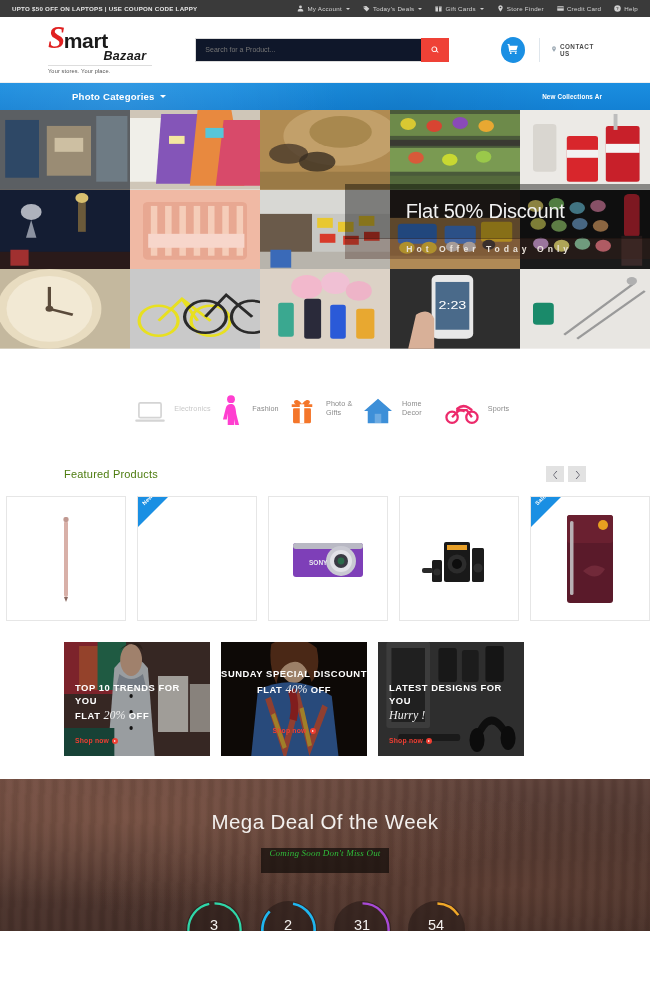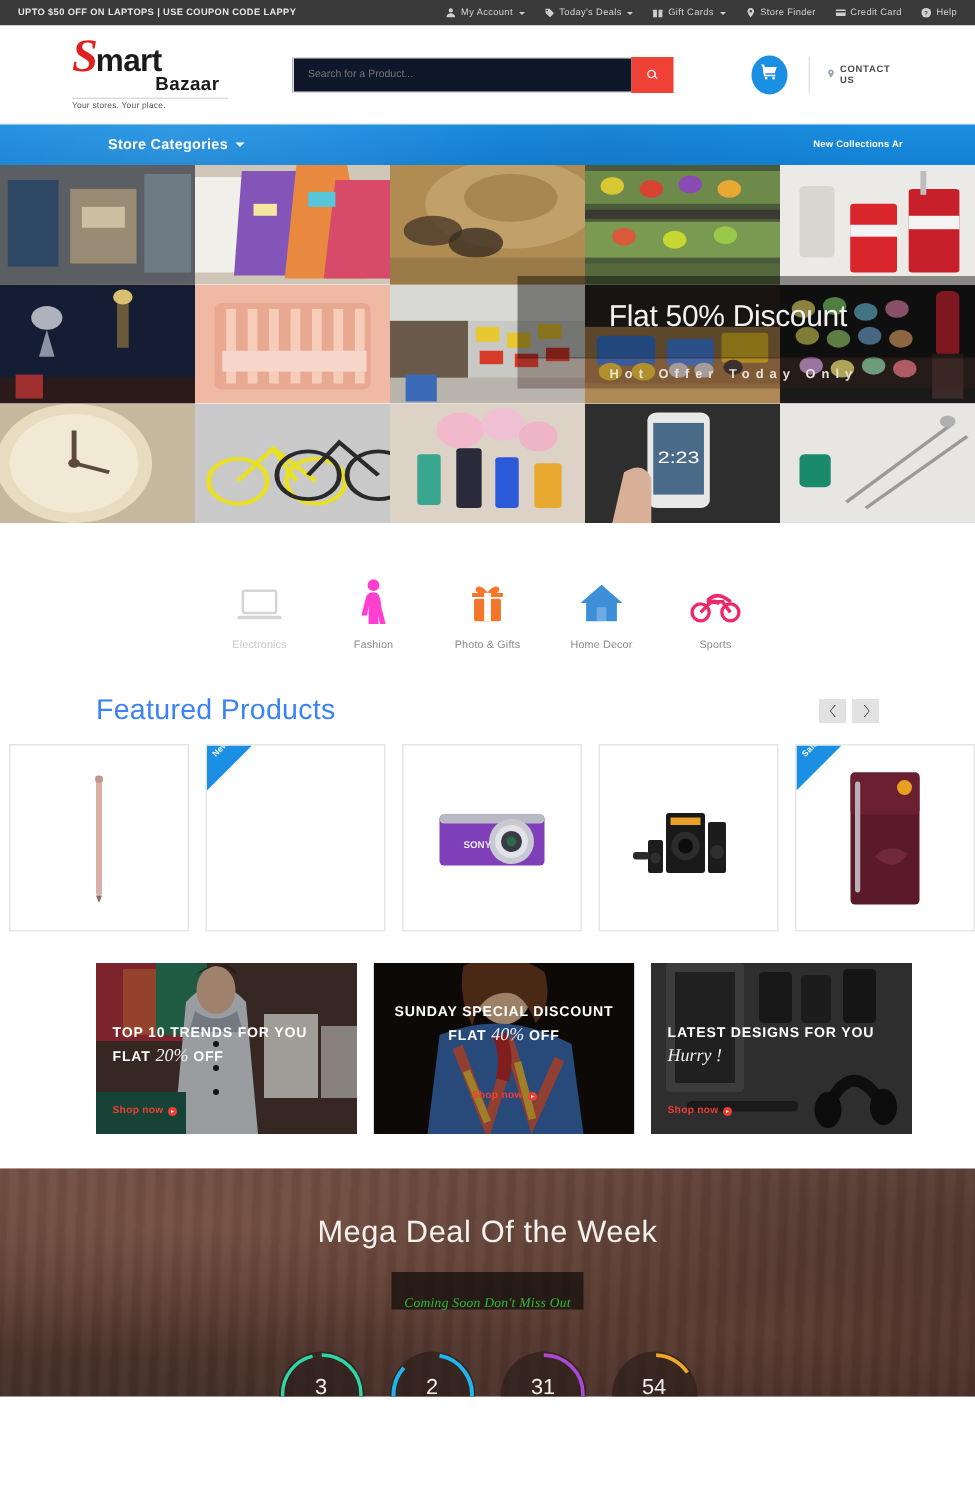--- a/index.html
+++ b/index.html
@@ -22,21 +22,21 @@
   .tb-item { display:flex; align-items:center; gap:3px; color:#d4d4d4; }
   .tb-ico { width:7px; height:7px; display:inline-flex; align-items:center; justify-content:center; }
   .tb-ico svg { width:7px; height:7px; fill:#cfcfcf; }
   .caret { width:0;height:0;border-left:2.3px solid transparent;border-right:2.3px solid transparent;border-top:2.8px solid #cfcfcf; margin-left:1px; }
 
   
   .header { height:66px; background:#fff; display:flex; align-items:center; padding:0 48px; border-bottom:1px solid #f0f0f0; }
   .logo-wrap { width:112px; }
   .logo-main { font-size:21px; font-weight:700; color:#1a1a1a; line-height:1; letter-spacing:-.4px; display:flex; align-items:baseline; }
   .logo-s { color:#e02020; font-size:31px; font-family:"Liberation Serif", serif; font-style:italic; font-weight:700; line-height:.8; margin-right:-1px; }
-  .logo-bazaar { font-size:12.5px; font-weight:700; color:#1a1a1a; text-align:right; letter-spacing:.3px; margin-top:-2px; padding-right:6px;}
+  .logo-bazaar { font-size:12.5px; font-weight:700; color:#1a1a1a; font-style:italic; text-align:right; letter-spacing:.3px; margin-top:-2px; padding-right:6px;}
   .logo-tag { font-size:5.6px; color:#555; margin-top:2px; letter-spacing:.15px; border-top:1px solid #ddd; padding-top:2px; }
 
   .search-wrap { margin-left:43px; display:flex; height:24px; width:272px; }
   .search-input {
     flex:1; border:1px solid #dcdcdc; border-right:none; background:#0f172a;
     padding:0 9px; font-size:7px; color:#999; font-family:"Liberation Sans",sans-serif; outline:none;
   }
   .search-btn { width:28px; background:#ef4136; border:none; display:flex; align-items:center; justify-content:center; cursor:pointer; }
   .search-btn svg { width:8px; height:8px; fill:#fff; }
 
@@ -71,43 +71,43 @@
   }
   .hero-title { color:#f2f2f2; font-size:20px; font-weight:400; letter-spacing:-.2px; white-space:nowrap; transform:translateX(-12px); }
   .hero-overlay-sub {
     position:absolute; left:53%; top:53.5%; width:47%; height:9%;
     background:rgba(60,30,20,.33); display:flex; align-items:center; justify-content:center;
   }
   .hero-sub { color:#e9e2da; font-size:8.6px; letter-spacing:4px; font-weight:600; white-space:nowrap; transform:translateX(-8px);}
 
   
   .cats { height:108px; display:flex; align-items:center; justify-content:center; gap:0; background:#fff; padding-top:10px;}
-  .cat { width:76px; display:flex; flex-direction:column; align-items:center; gap:9px; cursor:pointer; }
+  .cat { width:76px; display:flex; align-items:center; gap:9px; cursor:pointer;justify-content:center; }
   .cat .ic { height:34px; display:flex; align-items:flex-end; }
   .cat .ic svg { display:block; }
   .cat-label { font-size:7.2px; color:#8a8a8a; letter-spacing:.1px; }
   .cat-label.dim { color:#c8c8c8; }
 
   
   .feat-head { display:flex; align-items:center; justify-content:space-between; padding:0 64px 0 64px; height:34px; }
-  .feat-title { font-size:19px; color:#3b82f6; letter-spacing:.2px; font-weight:400; }
+  .feat-title { font-size:11px; color:#4d7c0f; letter-spacing:.2px; font-weight:400; }
   .arrows { display:flex; gap:4px; }
   .arrow { width:18px; height:16px; background:#e2e2e2; display:flex; align-items:center; justify-content:center; cursor:pointer; }
   .arrow svg { width:5px; height:8px; fill:#3a3a4a; }
 
   .prod-row { display:flex; gap:11px; padding:0 0 0 0; margin-left:64px; margin-top:5px; }
   .pcard { width:120px; height:125px; border:1px solid #e6e6e6; background:#fff; position:relative; display:flex; align-items:center; justify-content:center; overflow:hidden; flex:none;}
   .pcard.partial-left { margin-left:-58px; width:120px; }
   .ribbon { position:absolute; left:0; top:0; width:0; height:0; border-top:30px solid #1a8fe3; border-right:30px solid transparent; }
   .ribbon-txt { position:absolute; left:3px; top:5px; color:#fff; font-size:5.6px; font-weight:700; transform:rotate(-45deg); transform-origin:left top; letter-spacing:.2px;}
   .pimg { width:74px; height:92px; display:flex; align-items:center; justify-content:center; }
 
   
   .promos { display:flex; gap:11px; margin:21px 0 0 64px; }
-  .promo { width:174px; height:114px; position:relative; overflow:hidden; }
+  .promo { width:146px; height:114px; position:relative; overflow:hidden; }
   .promo-inner { position:absolute; inset:0; }
   .promo-txt { position:absolute; left:11px; top:40px; right:8px; }
   .p-line1 { color:#fff; font-size:9.4px; font-weight:700; letter-spacing:.55px; line-height:1.35; }
   .p-line2 { color:#fff; font-size:9.4px; font-weight:700; letter-spacing:.55px; line-height:1.35; }
   .p-script { font-family:"Liberation Serif", serif; font-style:italic; font-size:12px; font-weight:400; color:#efefef; letter-spacing:0; }
   .p-shop { position:absolute; left:11px; bottom:12px; color:#ef3e32; font-size:6.8px; font-weight:700; display:flex; align-items:center; gap:3px; letter-spacing:.2px; cursor:pointer;}
   .p-shop .circ { width:6px;height:6px;border-radius:50%;background:#ef3e32;display:inline-flex;align-items:center;justify-content:center;}
   .p-shop .circ:after{content:"";width:0;height:0;border-left:2.4px solid #fff;border-top:1.6px solid transparent;border-bottom:1.6px solid transparent;margin-left:.7px;}
   .promo.center .promo-txt { left:0; right:0; text-align:center; top:26px; }
   .promo.center .p-shop { left:0; right:0; justify-content:center; bottom:22px; }
@@ -116,21 +116,21 @@
   .mega { height:152px; position:relative; overflow:hidden; margin-top:23px;
     background:
       radial-gradient(ellipse at 20% 25%, rgba(140,95,75,.55), transparent 55%),
       radial-gradient(ellipse at 78% 72%, rgba(110,72,58,.55), transparent 58%),
       linear-gradient(175deg,#6e4c42 0%,#5c4038 28%,#4b332c 60%,#3f2b25 100%);
   }
   .mega:before{content:"";position:absolute;inset:0;
     background:repeating-linear-gradient(92deg, rgba(0,0,0,.10) 0 6px, rgba(255,255,255,.035) 6px 13px);
     opacity:.6; filter:blur(1.2px);}
   .mega-title { position:relative; z-index:2; text-align:center; padding-top:31px; color:#f3f0ee; font-size:20.5px; letter-spacing:.4px; font-weight:400;}
-  .mega-badge { position:relative; z-index:2; margin:14px auto 0; width:128px; height:25px; background:rgba(18,12,10,.72); display:flex; align-items:flex-end; justify-content:center; }
+  .mega-badge { position:relative; z-index:2; margin:14px auto 0; width:128px; height:25px; background:rgba(18,12,10,.72); display:flex; align-items:flex-start; justify-content:center; }
   .mega-badge span { font-family:"Liberation Serif", serif; font-style:italic; color:#2fbd3a; font-size:9px; letter-spacing:.2px; }
 
   .timers { position:relative; z-index:2; display:flex; justify-content:center; gap:17px; margin-top:28px; }
   .timer { width:57px; height:57px; border-radius:50%; display:flex; flex-direction:column; align-items:center; justify-content:center; position:relative; background:rgba(40,28,24,.62); }
   .timer .ring { position:absolute; inset:0; border-radius:50%; }
   .t-num { color:#f4f1ef; font-size:14.5px; line-height:1; font-weight:400; position:relative; z-index:2; }
   .t-lbl { color:#e0dad6; font-size:6px; margin-top:3px; position:relative; z-index:2; letter-spacing:.1px;}
 </style>
 </head>
 <body>
@@ -240,21 +240,21 @@
       <svg viewBox="0 0 16 16">
           <path d="M8 .8C5.2.8 3 3 3 5.8c0 3.7 5 9.4 5 9.4s5-5.7 5-9.4C13 3 10.8.8 8 .8zm0 6.8a1.9 1.9 0 110-3.8 1.9 1.9 0 010 3.8z"></path>
         </svg>
     </span>
     <span>CONTACT US</span>
   </div>
 </div>
 
 <div class="bluenav">
   <div class="store-cat">
-    <span>Store Categories</span>
+    <span>Photo Categories</span>
     <span class="chev"></span>
   </div>
   <div class="newcoll">New Collections Ar</div>
 </div>
 
 <div class="hero">
   <div class="tile" style="background:linear-gradient(150deg,#4a5a72 0%,#6b6258 40%,#8d7c66 100%)">
     <svg width="100%" height="100%" viewBox="0 0 100 80" preserveAspectRatio="none">
         <rect width="100" height="80" fill="#5b5f63"></rect>
         <rect x="4" y="10" width="26" height="58" fill="#2e4866"></rect>

